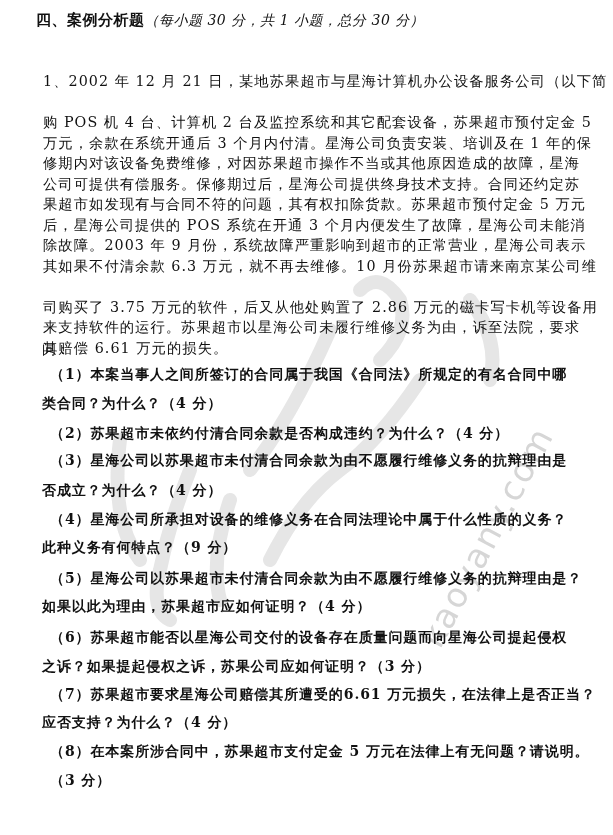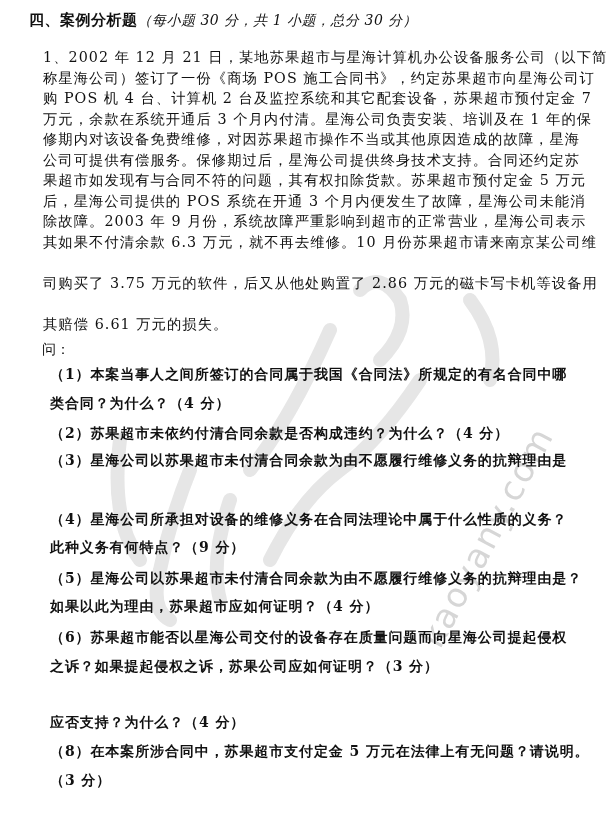--- a/index.html
+++ b/index.html
@@ -3,26 +3,26 @@
 <meta charset="utf-8">
 <style>
   html, body { margin: 0; padding: 0; }
   body {
     width: 613px; height: 835px; background: #ffffff; position: relative; overflow: hidden;
     font-family: "DejaVu Serif", "Liberation Serif", serif; color: #111;
   }
   .page { position: absolute; left: 0; top: 0; width: 613px; height: 835px; }
   .watermark { position: absolute; left: 0; top: 0; width: 613px; height: 835px; pointer-events: none; }
   .line { position: absolute; white-space: nowrap; line-height: 1; }
-  .title { left: 29px; top: 13px; font-size: 15px; font-weight: bold; letter-spacing: 0.5px; }
+  .title { left: 36px; top: 13px; font-size: 15px; font-weight: bold; letter-spacing: 0.5px; }
   .title .score { font-weight: normal; font-style: italic; font-size: 14px; }
-  .para { left: 43px; font-size: 14.3px; letter-spacing: 1.05px; }
+  .para { left: 43px; font-size: 14.3px; letter-spacing: 1.05px; margin-top: 24px; }
   .q { font-size: 14px; letter-spacing: 0.9px; font-weight: 700; }
   .q.first { left: 50px; }
-  .q.cont { left: 50px; }
+  .q.cont { left: 42px; }
   .ask { left: 42px; top: 342px; font-size: 14px; }
 </style>
 </head>
 <body>
 
 <div class="page">
 
   <svg class="watermark" viewBox="0 0 613 835" xmlns="http://www.w3.org/2000/svg">
     <g fill="none" stroke="#e2e2e2" stroke-width="14" stroke-linecap="round" opacity="0.85">
       <path d="M360 290 Q380 270 400 300 Q410 330 380 360"></path>
@@ -34,62 +34,66 @@
       <path d="M230 500 Q210 560 220 600"></path>
     </g>
     <text x="440" y="650" transform="rotate(-62 440 650)" font-family="DejaVu Sans, sans-serif" font-size="34" fill="#d6d6d6" letter-spacing="2">kaoyany.com</text>
   </svg>
 
   <div class="line title">
     <span>四、案例分析题</span><span class="score">（每小题 30 分，共 1 小题，总分 30 分）</span>
   </div>
 
   <div class="line para" style="top:50px">1、2002 年 12 月 21 日，某地苏果超市与星海计算机办公设备服务公司（以下简</div>
-  <div class="line para" style="top:70.5px">称星海公司）签订了一份《商场 POS 施工合同书》，约定苏果超市向星海公司订</div>
-  <div class="line para" style="top:91px">购 POS 机 4 台、计算机 2 台及监控系统和其它配套设备，苏果超市预付定金 7</div>
+  <div class="line para" style="top:91px">购 POS 机 4 台、计算机 2 台及监控系统和其它配套设备，苏果超市预付定金 5</div>
   <div class="line para" style="top:111.5px">万元，余款在系统开通后 3 个月内付清。星海公司负责安装、培训及在 1 年的保</div>
   <div class="line para" style="top:132px">修期内对该设备免费维修，对因苏果超市操作不当或其他原因造成的故障，星海</div>
   <div class="line para" style="top:152.5px">公司可提供有偿服务。保修期过后，星海公司提供终身技术支持。合同还约定苏</div>
   <div class="line para" style="top:173px">果超市如发现有与合同不符的问题，其有权扣除货款。苏果超市预付定金 5 万元</div>
   <div class="line para" style="top:193.5px">后，星海公司提供的 POS 系统在开通 3 个月内便发生了故障，星海公司未能消</div>
   <div class="line para" style="top:214px">除故障。2003 年 9 月份，系统故障严重影响到超市的正常营业，星海公司表示</div>
   <div class="line para" style="top:234.5px">其如果不付清余款 6.3 万元，就不再去维修。10 月份苏果超市请来南京某公司维</div>
   <div class="line para" style="top:275.5px">司购买了 3.75 万元的软件，后又从他处购置了 2.86 万元的磁卡写卡机等设备用</div>
+  <div class="line para" style="top:296px">来支持软件的运行。苏果超市以星海公司未履行维修义务为由，诉至法院，要求</div>
   <div class="line para" style="top:316.5px">其赔偿 6.61 万元的损失。</div>
 
   <div class="line ask">问：</div>
 
   <div class="line q first" style="top:367px">
     <span>（1）</span><span>本案当事人之间所签订的合同属于我国《合同法》所规定的有名合同中哪</span>
   </div>
   <div class="line q cont" style="top:396px">类合同？为什么？（4 分）</div>
 
   <div class="line q first" style="top:426px">
     <span>（2）</span><span>苏果超市未依约付清合同余款是否构成违约？为什么？（4 分）</span>
   </div>
 
   <div class="line q first" style="top:453px">
     <span>（3）</span><span>星海公司以苏果超市未付清合同余款为由不愿履行维修义务的抗辩理由是</span>
   </div>
+  <div class="line q cont" style="top:483px">否成立？为什么？（4 分）</div>
 
   <div class="line q first" style="top:512px">
     <span>（4）</span><span>星海公司所承担对设备的维修义务在合同法理论中属于什么性质的义务？</span>
   </div>
   <div class="line q cont" style="top:540px">此种义务有何特点？（9 分）</div>
 
   <div class="line q first" style="top:571px">
     <span>（5）</span><span>星海公司以苏果超市未付清合同余款为由不愿履行维修义务的抗辩理由是？</span>
   </div>
   <div class="line q cont" style="top:599px">如果以此为理由，苏果超市应如何证明？（4 分）</div>
 
   <div class="line q first" style="top:630px">
     <span>（6）</span><span>苏果超市能否以星海公司交付的设备存在质量问题而向星海公司提起侵权</span>
   </div>
   <div class="line q cont" style="top:659px">之诉？如果提起侵权之诉，苏果公司应如何证明？（3 分）</div>
 
+  <div class="line q first" style="top:687px">
+    <span>（7）</span><span>苏果超市要求星海公司赔偿其所遭受的6.61 万元损失，在法律上是否正当？</span>
+  </div>
   <div class="line q cont" style="top:715px">应否支持？为什么？（4 分）</div>
 
   <div class="line q first" style="top:744px">
     <span>（8）</span><span>在本案所涉合同中，苏果超市支付定金 5 万元在法律上有无问题？请说明。</span>
   </div>
   <div class="line q first" style="top:773px">（3 分）</div>
 
 </div>
 
 </body></html>

